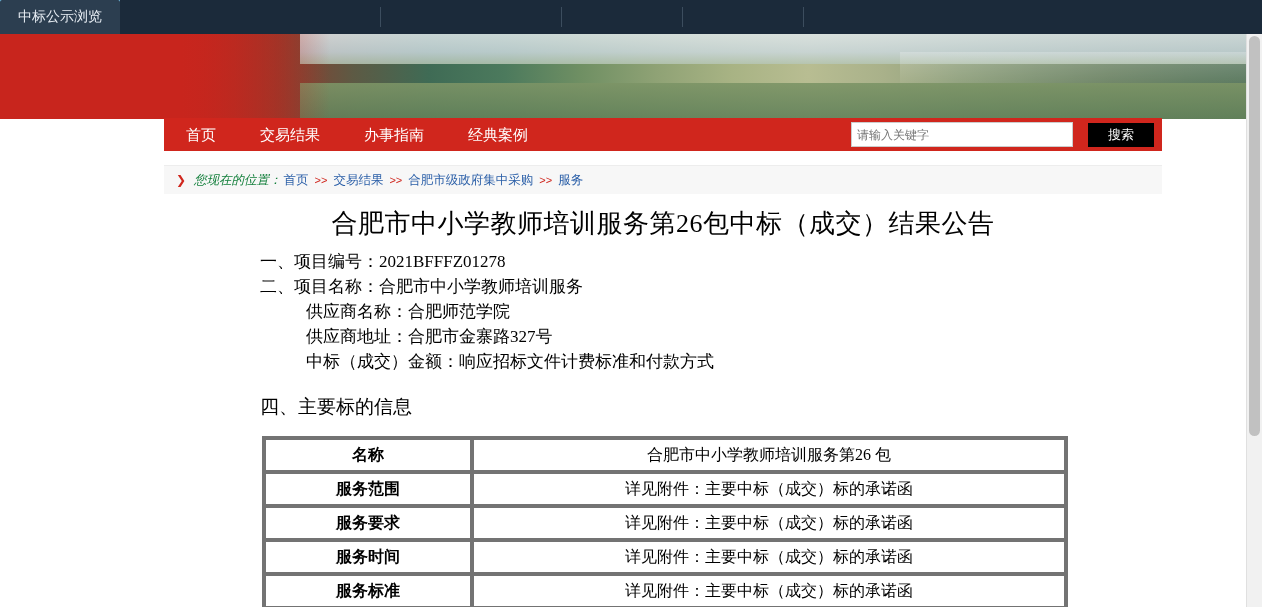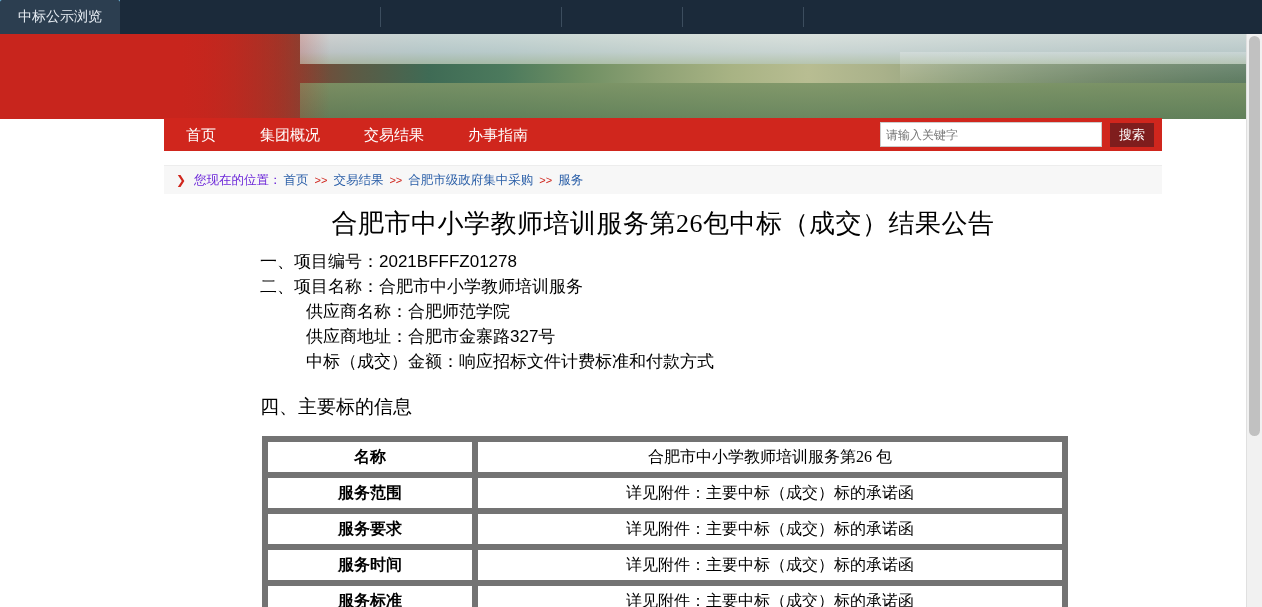--- a/index.html
+++ b/index.html
@@ -134,27 +134,27 @@
     width: 210px;
     height: 21px;
     border: 1px solid #cccccc;
     font-size: 12px;
     padding: 1px 5px;
     color: #999;
     outline: none;
     font-family: "Liberation Sans", sans-serif;
   }
   .searchbtn {
-    width: 44px;
+    width: 66px;
     height: 24px;
-    background: #7f1d1d;
+    background: #000000;
     color: #fff;
     font-size: 13px;
     border: none;
-    margin-left: 8px;
+    margin-left: 15px;
     cursor: pointer;
     font-family: "Liberation Sans", sans-serif;
   }
 
   
   .crumbwrap {
     position: absolute;
     left: 164px;
     top: 131px;
     width: 998px;
@@ -164,42 +164,42 @@
     display: flex;
     align-items: center;
     font-size: 12.5px;
     color: #444;
   }
   .crumbwrap .arrow {
     color: #d0261d;
     font-size: 12px;
     margin: 0 8px 0 12px;
   }
-  .crumb-label { color: #6d28d9; }
+  .crumb-label { color: #15803d; font-style: italic; }
   .crumb-link { color: #2b5fa8; text-decoration: none; margin: 0 2px; }
   .crumb-sep { color: #d0261d; margin: 0 4px; font-size: 11px; }
 
   
   .content {
     position: absolute;
     left: 164px;
     top: 160px;
     width: 998px;
   }
   .doc-title {
     text-align: center;
     font-size: 26px;
     font-family: "Liberation Serif", serif;
     margin-top: 12px;
     margin-bottom: 8px;
     letter-spacing: 0.5px;
   }
   .doc-line {
     font-size: 17px;
-    font-family: Liberation Sans, sans-serif;
+    font-family: Liberation Serif, serif;
     line-height: 25px;
     padding-left: 96px;
   }
   .doc-line.indent {
     padding-left: 142px;
   }
   .doc-sec {
     font-size: 19px;
     font-family: "Liberation Serif", serif;
     padding-left: 96px;
@@ -208,21 +208,21 @@
   }
 
   
   table.maintable {
     border-collapse: collapse;
     margin-left: 98px;
     width: 806px;
     table-layout: fixed;
   }
   table.maintable td {
-    border: 6px solid #737373;
+    border: 4px solid #737373;
     height: 28px;
     font-family: "Liberation Serif", serif;
     font-size: 16px;
     text-align: center;
     vertical-align: middle;
     padding: 1px 4px;
   }
   table.maintable td.head {
     width: 196px;
     font-weight: bold;
@@ -269,23 +269,23 @@
 
   <div class="banner">
     <div class="sky"></div>
     <div class="skyline"></div>
     <div class="ground"></div>
     <div class="redleft"></div>
   </div>
 
   <div class="navwrap">
     <div class="navitem"><span>首页</span></div>
-    <div class="navitem"><span>集团概况</span></div>
     <div class="navitem"><span>交易结果</span></div>
     <div class="navitem"><span>办事指南</span></div>
+    <div class="navitem"><span>经典案例</span></div>
     <div class="searchbox">
       <input type="text" value="" placeholder="请输入关键字" style="">
       <button class="searchbtn">搜索</button>
     </div>
   </div>
 
   <div class="crumbwrap">
     <span class="arrow">❯</span>
     <span class="crumb-label">您现在的位置：</span>
     <a class="crumb-link" href="#">首页</a>

